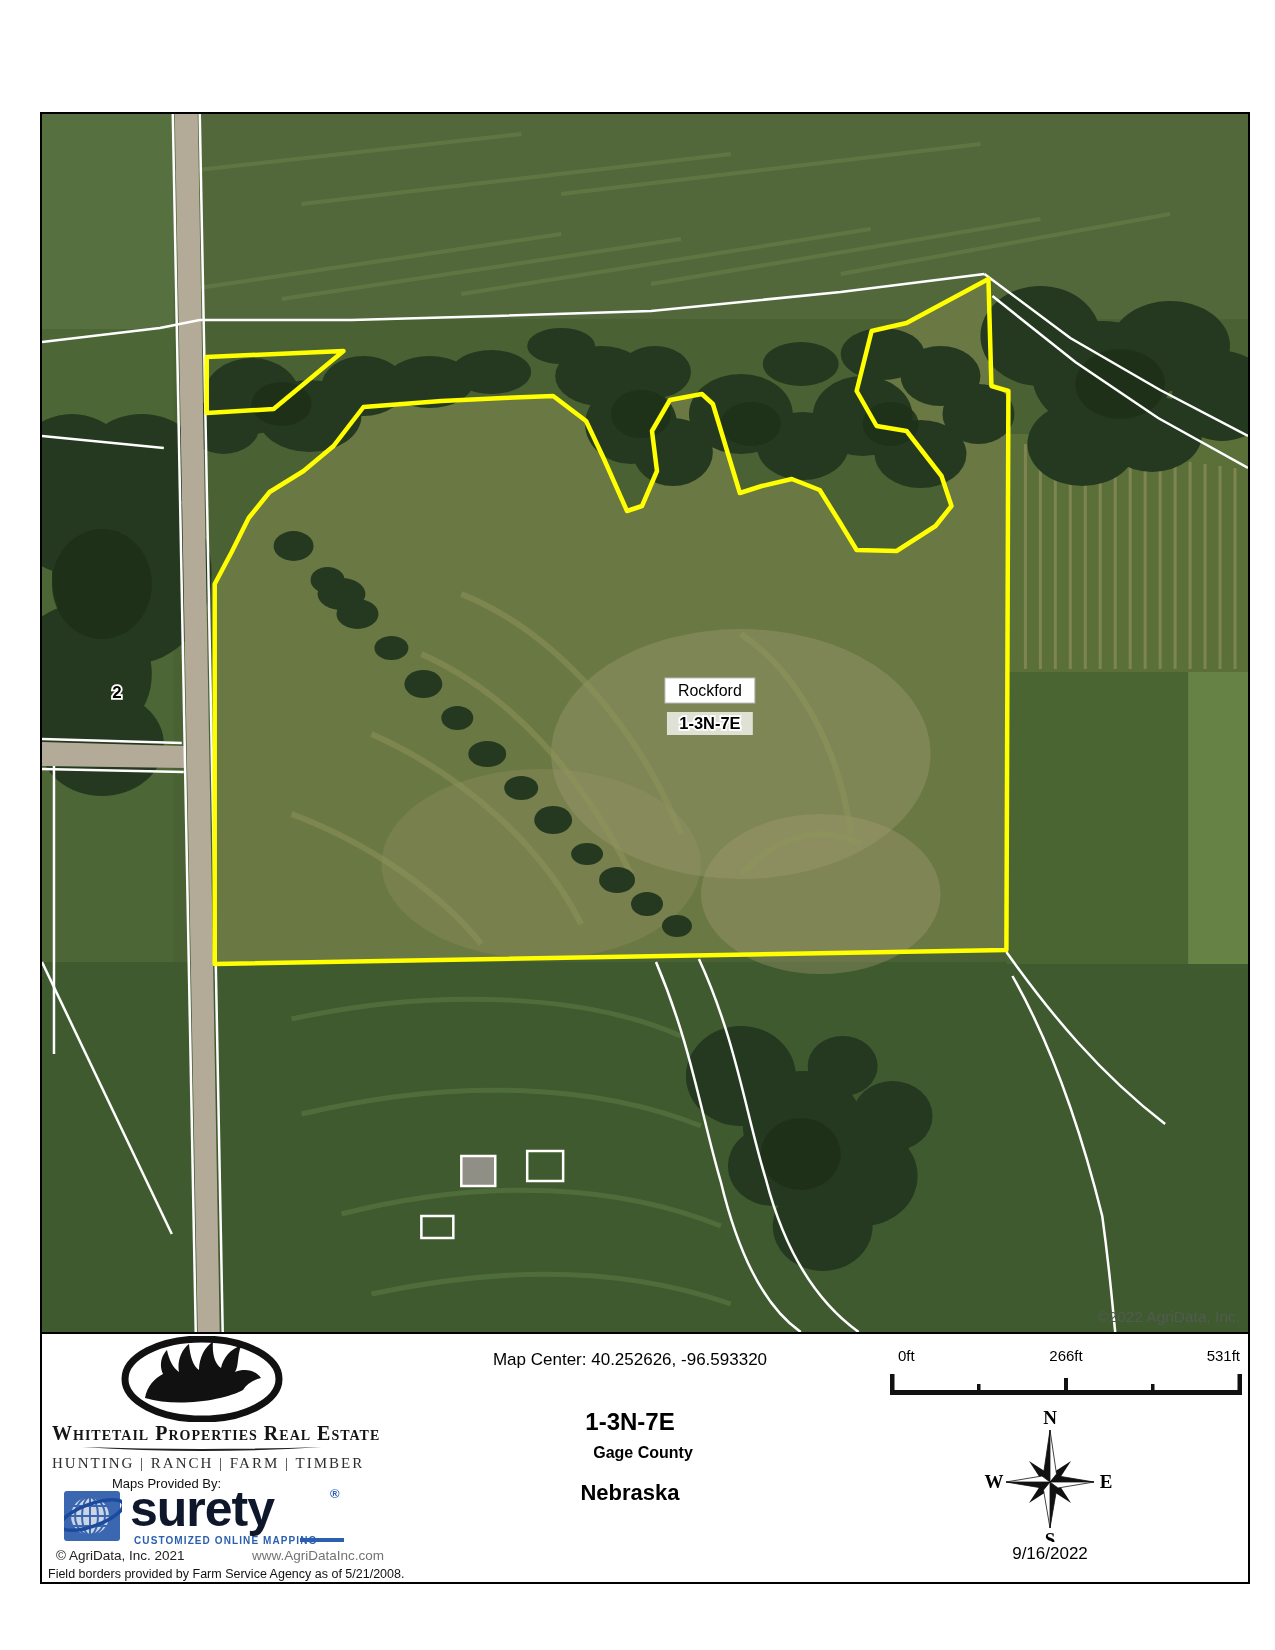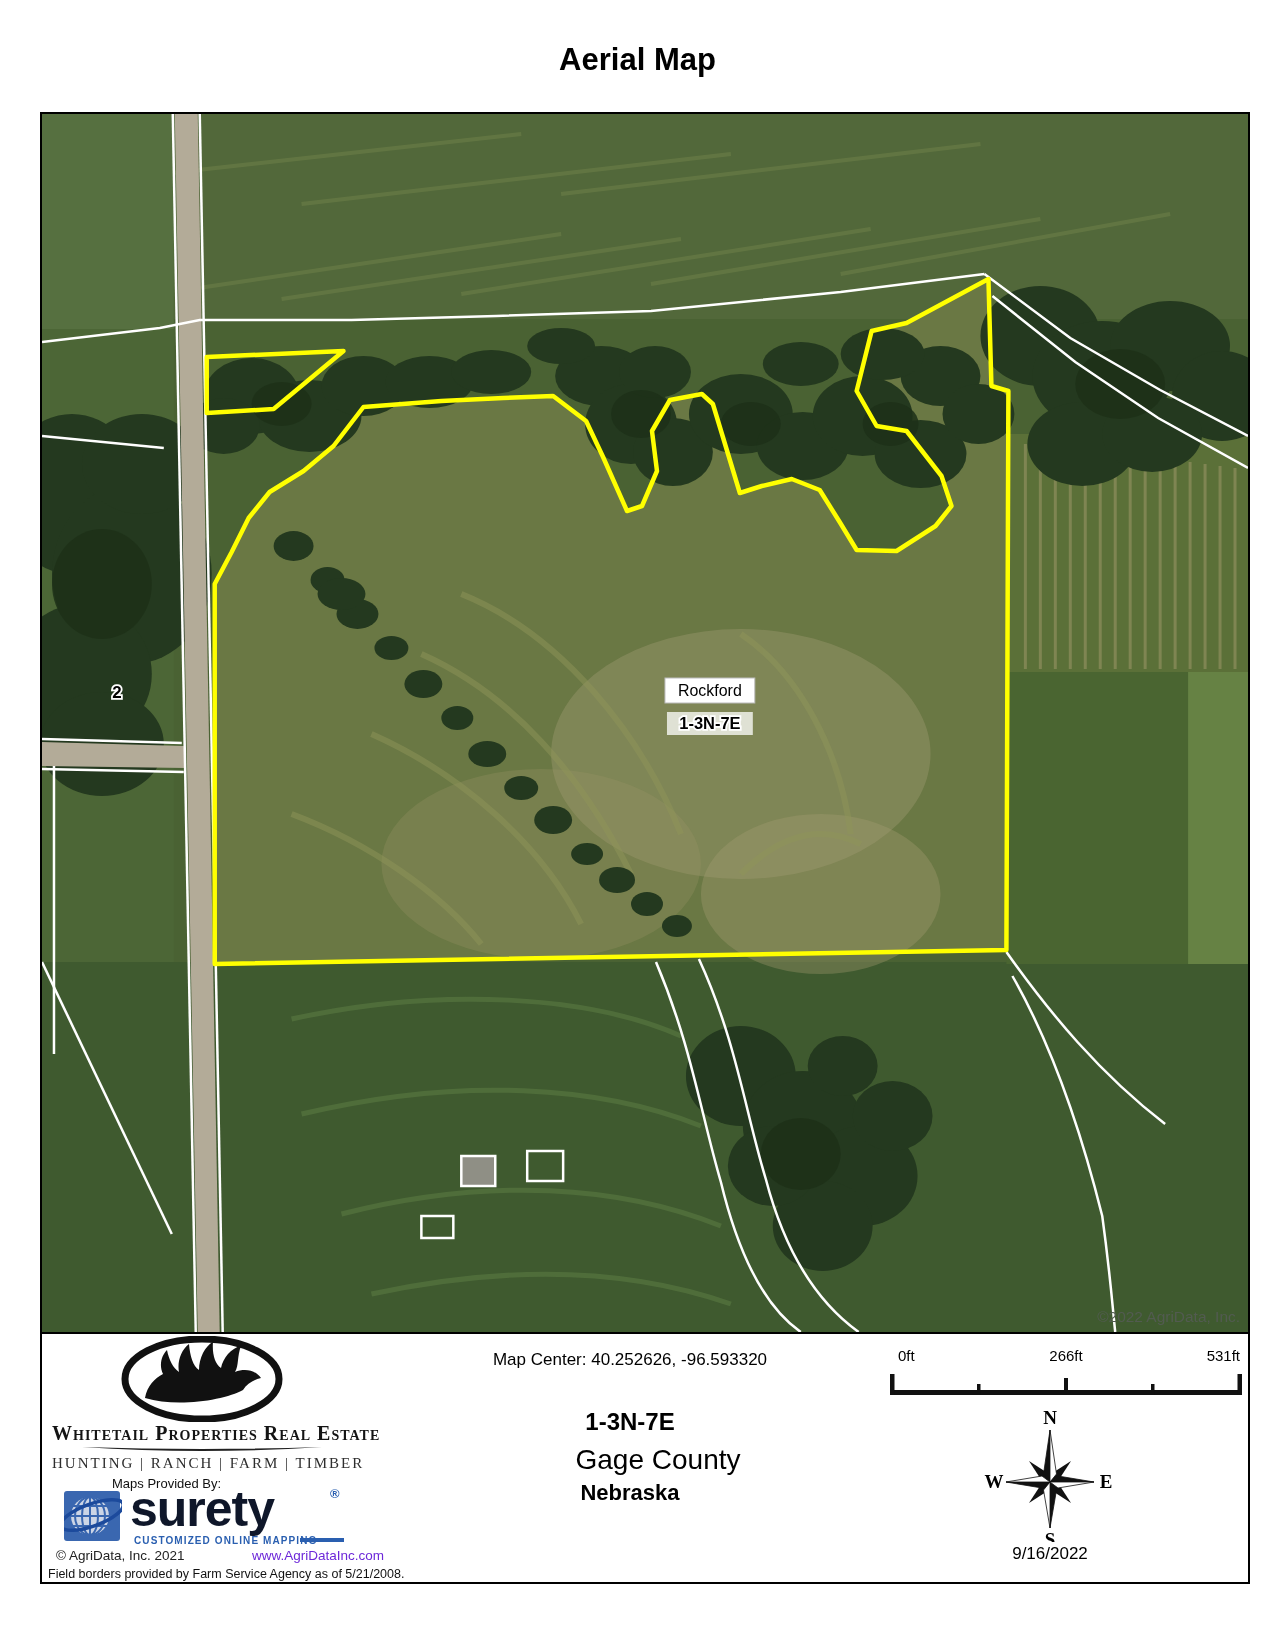--- a/index.html
+++ b/index.html
@@ -38,48 +38,47 @@
     position:absolute; left:88px; top:150px; font-size:50px; font-weight:bold;
     color:#0f172a; letter-spacing:-1px; line-height:1;
   }
   .surety-reg { position:absolute; left:288px; top:152px; font-size:13px; font-weight:bold; color:#2a5fb0; }
   .surety-tagline {
     position:absolute; left:92px; top:201px; font-size:10px; font-weight:bold;
     color:#2a5fb0; letter-spacing:1.1px; white-space:nowrap;
   }
   .surety-bar { position:absolute; left:258px; top:204px; width:44px; height:4px; background:#2a5fb0; }
   .agridata-copy { position:absolute; left:14px; top:214px; font-size:13.5px; color:#222; }
-  .agridata-url  { position:absolute; left:210px; top:214px; font-size:13.5px; color:#6d28d9; }
+  .agridata-url  { position:absolute; left:210px; top:214px; font-size:13.5px; color:#737373; }
   .disclaimer { position:absolute; left:6px; bottom:1px; font-size:12.5px; color:#111; white-space:nowrap; }
 
   
   .map-center-line { position:absolute; left:588px; top:16px; transform:translateX(-50%);
     font-size:17px; color:#000; white-space:nowrap; }
   .loc-township { position:absolute; left:588px; top:74px;  transform:translateX(-50%);
     font-size:24px; font-weight:bold; white-space:nowrap; }
-  .loc-county   { position:absolute; left:616px; top:110px; transform:translateX(-50%);
-    font-size:28px; font-weight:normal; white-space:nowrap; }
+  .loc-county   { position:absolute; left:601px; top:110px; transform:translateX(-50%);
+    font-size:16px; font-weight:bold; white-space:nowrap; }
   .loc-state    { position:absolute; left:588px; top:146px; transform:translateX(-50%);
     font-size:22px; font-weight:bold; white-space:nowrap; }
 
   
   .scale-label-0   { position:absolute; left:856px; top:13px; font-size:15px; }
   .scale-label-mid { position:absolute; left:1024px; top:13px; transform:translateX(-50%); font-size:15px; }
   .scale-label-end { position:absolute; left:1198px; top:13px; transform:translateX(-100%); font-size:15px; }
   .scale-bar { position:absolute; left:848px; top:30px; }
   .compass { position:absolute; left:928px; top:68px; }
   .compass text { font-family:"Liberation Serif", serif; font-weight:bold; font-size:19px; }
   .date-line { position:absolute; left:1008px; top:210px; transform:translateX(-50%); font-size:17px; }
 </style>
 </head>
 <body>
 
 <div class="page">
 
-  <div class="title">Aerial Map</div>
 
   <div class="sheet">
 
     <div class="map-area">
       <svg viewBox="0 0 1208 1218" preserveAspectRatio="none">
 
         <rect x="0" y="0" width="1208" height="1218" fill="#4a6233"></rect>
 
         <rect x="0" y="0" width="1208" height="205" fill="#52683a"></rect>
         <g stroke="#6f8149" stroke-width="4" opacity="0.55">

